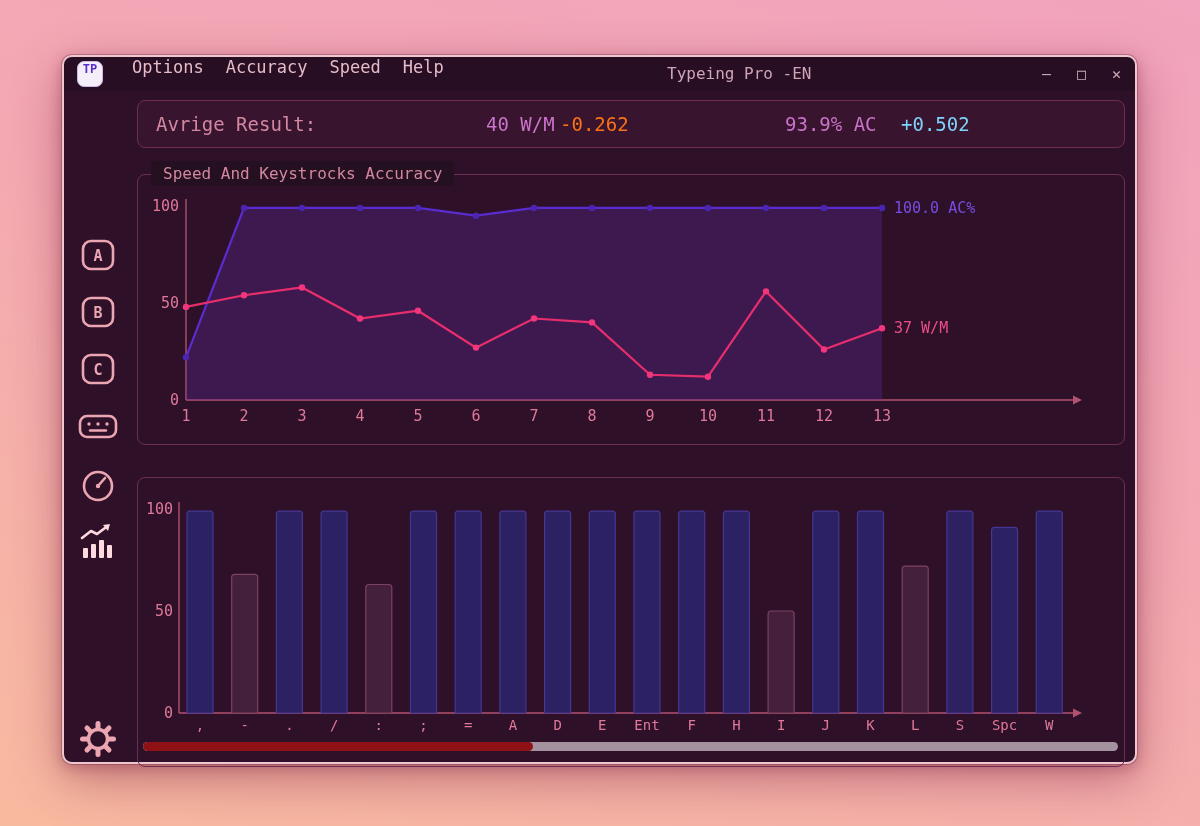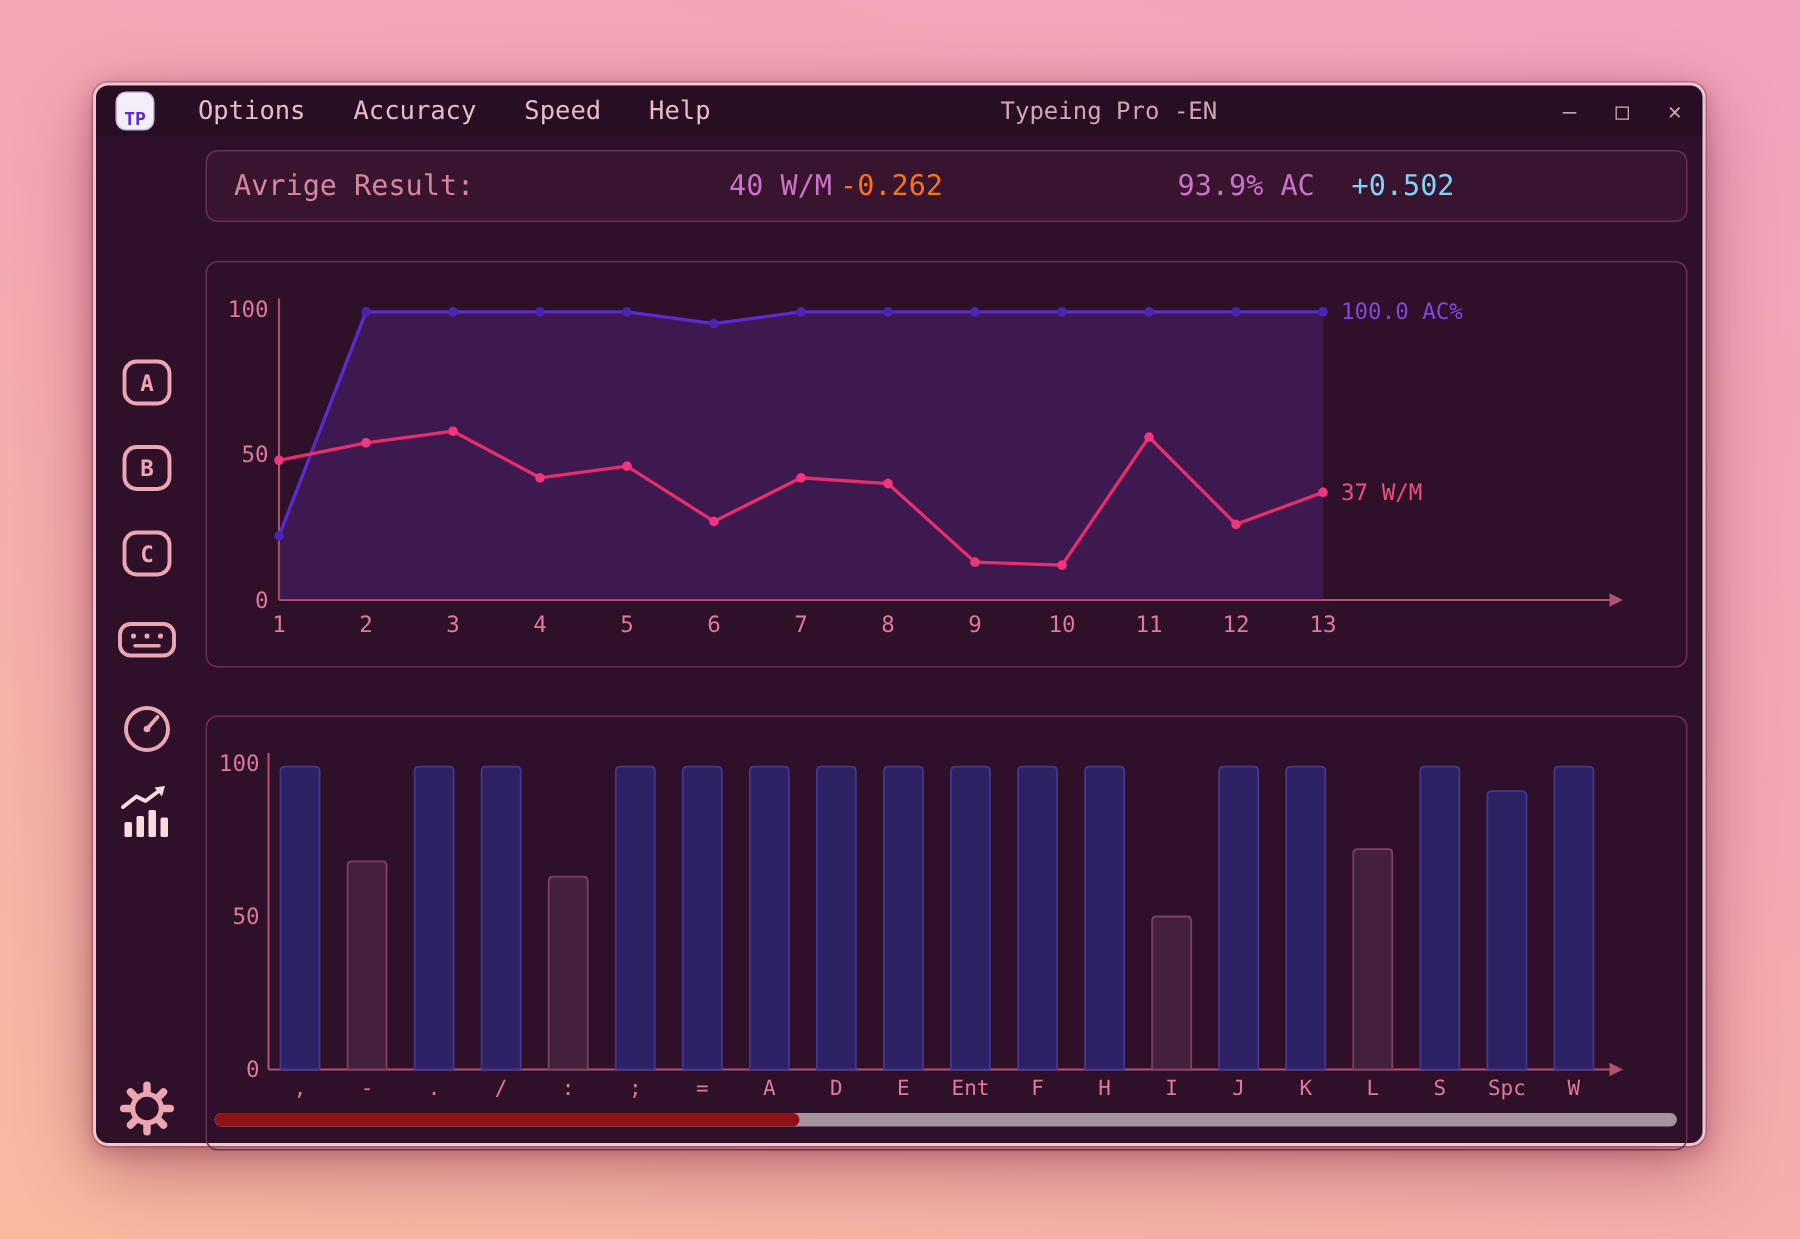--- a/index.html
+++ b/index.html
@@ -12,22 +12,22 @@
 
   .window{
     position:absolute;left:62px;top:55px;width:1075px;height:709px;
     background:#2e1129;border:2px solid #f0c6cf;border-radius:10px;
     box-shadow:0 0 0 1px rgba(70,15,45,.25),0 16px 48px rgba(130,40,70,.45),0 4px 14px rgba(120,30,60,.35);
   }
 
   
   .titlebar{position:absolute;left:0;top:0;width:100%;height:34px;background:rgba(0,0,0,.14);border-radius:8px 8px 0 0}
   .logo{position:absolute;left:13px;top:4px;width:26px;height:26px;background:#f3eef8;border:1px solid #cbb8e8;
-        border-radius:7px;display:flex;align-items:flex-end;justify-content:center;color:#5a2ccf;font-weight:bold;font-size:12px}
-  .menus{position:absolute;left:68px;top:0;height:34px;display:flex;gap:32px;align-items:center}
+        border-radius:7px;display:flex;align-items:flex-start;justify-content:center;color:#5a2ccf;font-weight:bold;font-size:12px}
+  .menus{position:absolute;left:68px;top:0;height:34px;display:flex;gap:22px;align-items:flex-start}
   .menus span{color:#e6bcc8;font-size:17px;cursor:default}
   .wtitle{position:absolute;left:603px;top:0;line-height:34px;color:#cfa6b6;font-size:16px}
   .controls{position:absolute;right:14px;top:0;height:34px;display:flex;gap:26px;align-items:center;color:#cda9b6;font-size:15px}
   .controls span{cursor:default}
 
   
   .resultbar{position:absolute;left:73px;top:43px;width:988px;height:48px;background:#39142f;
              border:1px solid #6f2d51;border-radius:8px}
   .resultbar span{position:absolute;line-height:46px;font-size:19px;white-space:pre}
   .rlabel{left:18px;color:#d2879f}
@@ -139,20 +139,21 @@
         <line x1="14.2" y1="29.8" x2="11" y2="33"></line>
         <line x1="11" y1="22" x2="6.5" y2="22"></line>
         <line x1="14.2" y1="14.2" x2="11" y2="11"></line>
         <line x1="22" y1="11" x2="22" y2="6.5"></line>
         <line x1="29.8" y1="14.2" x2="33" y2="11"></line>
       </g>
     </svg>
   </div>
 
   <section class="panel panel-speed">
+    <div class="legend">Speed And Keystrocks Accuracy</div>
     <svg class="chart-svg" width="986" height="269" viewBox="0 0 986 269">
         <line x1="48" y1="24" x2="48" y2="225" stroke="#b2516f" stroke-width="1.4"></line>
         <line x1="48" y1="225" x2="936" y2="225" stroke="#b2516f" stroke-width="1.4"></line>
         <path d="M944 225 l-9 -4.5 l0 9 Z" fill="#b2516f"></path>
         <text x="41" y="230" text-anchor="end" fill="#e0789a" font-size="15">0</text>
         <text x="41" y="133" text-anchor="end" fill="#e0789a" font-size="15">50</text>
         <text x="41" y="36" text-anchor="end" fill="#e0789a" font-size="15">100</text>
         <text x="48" y="246" text-anchor="middle" fill="#e0789a" font-size="15">1</text>
         <text x="106" y="246" text-anchor="middle" fill="#e0789a" font-size="15">2</text>
         <text x="164" y="246" text-anchor="middle" fill="#e0789a" font-size="15">3</text>

